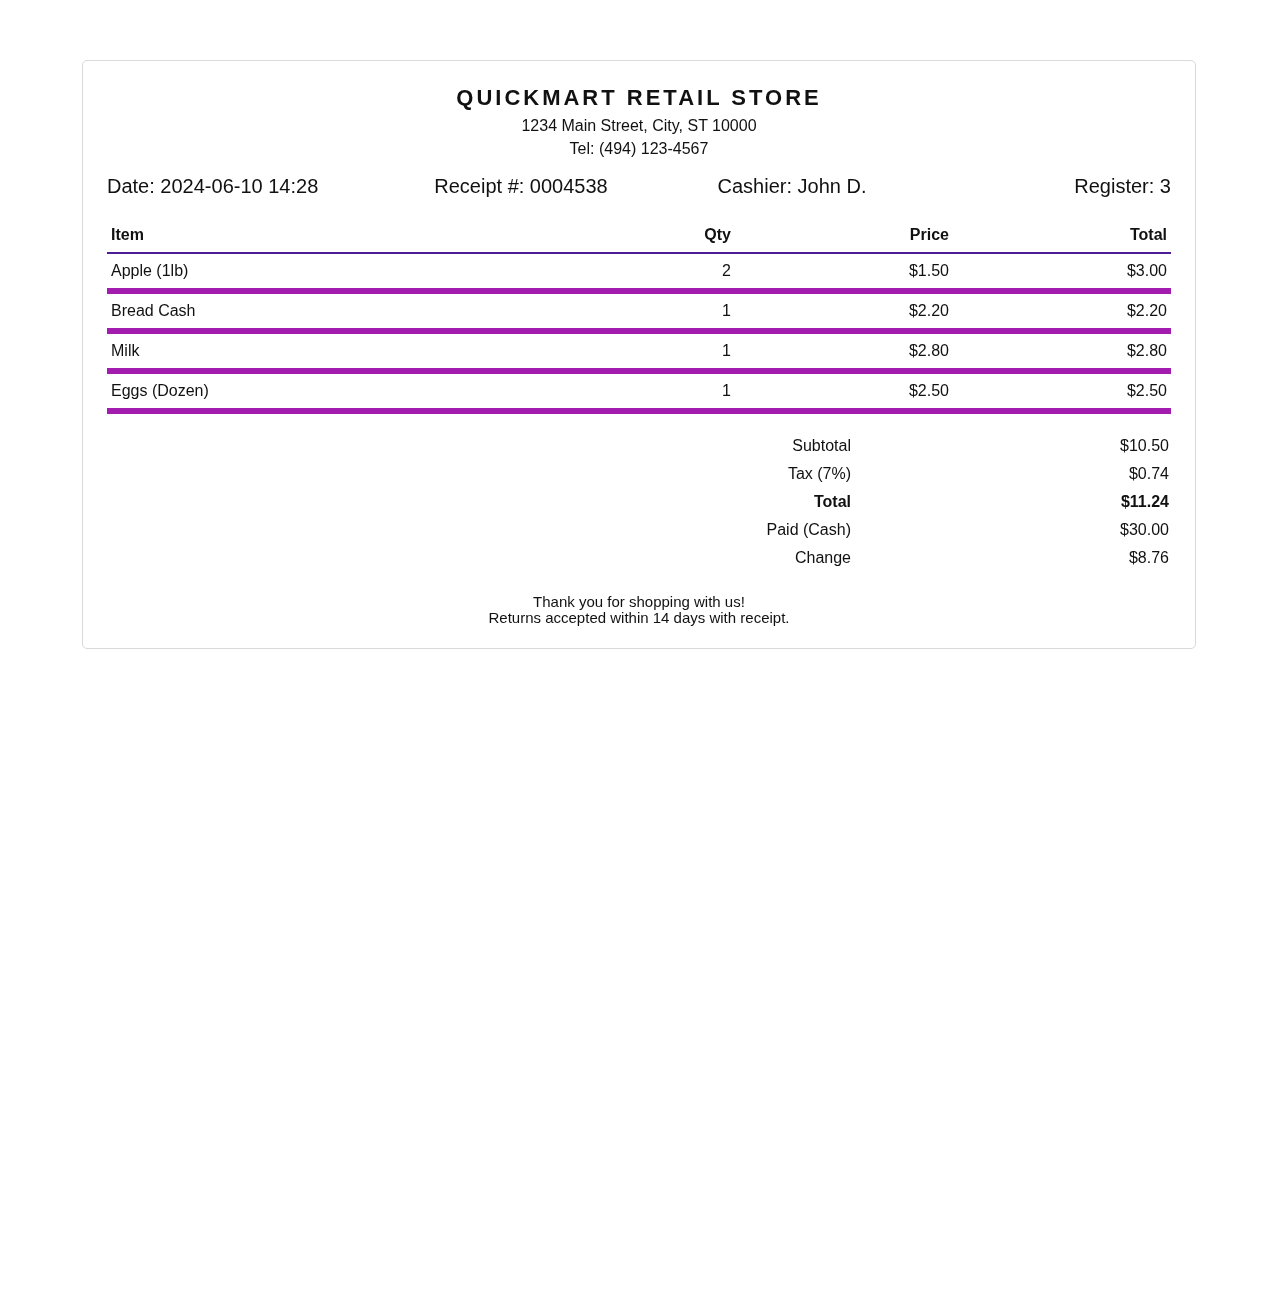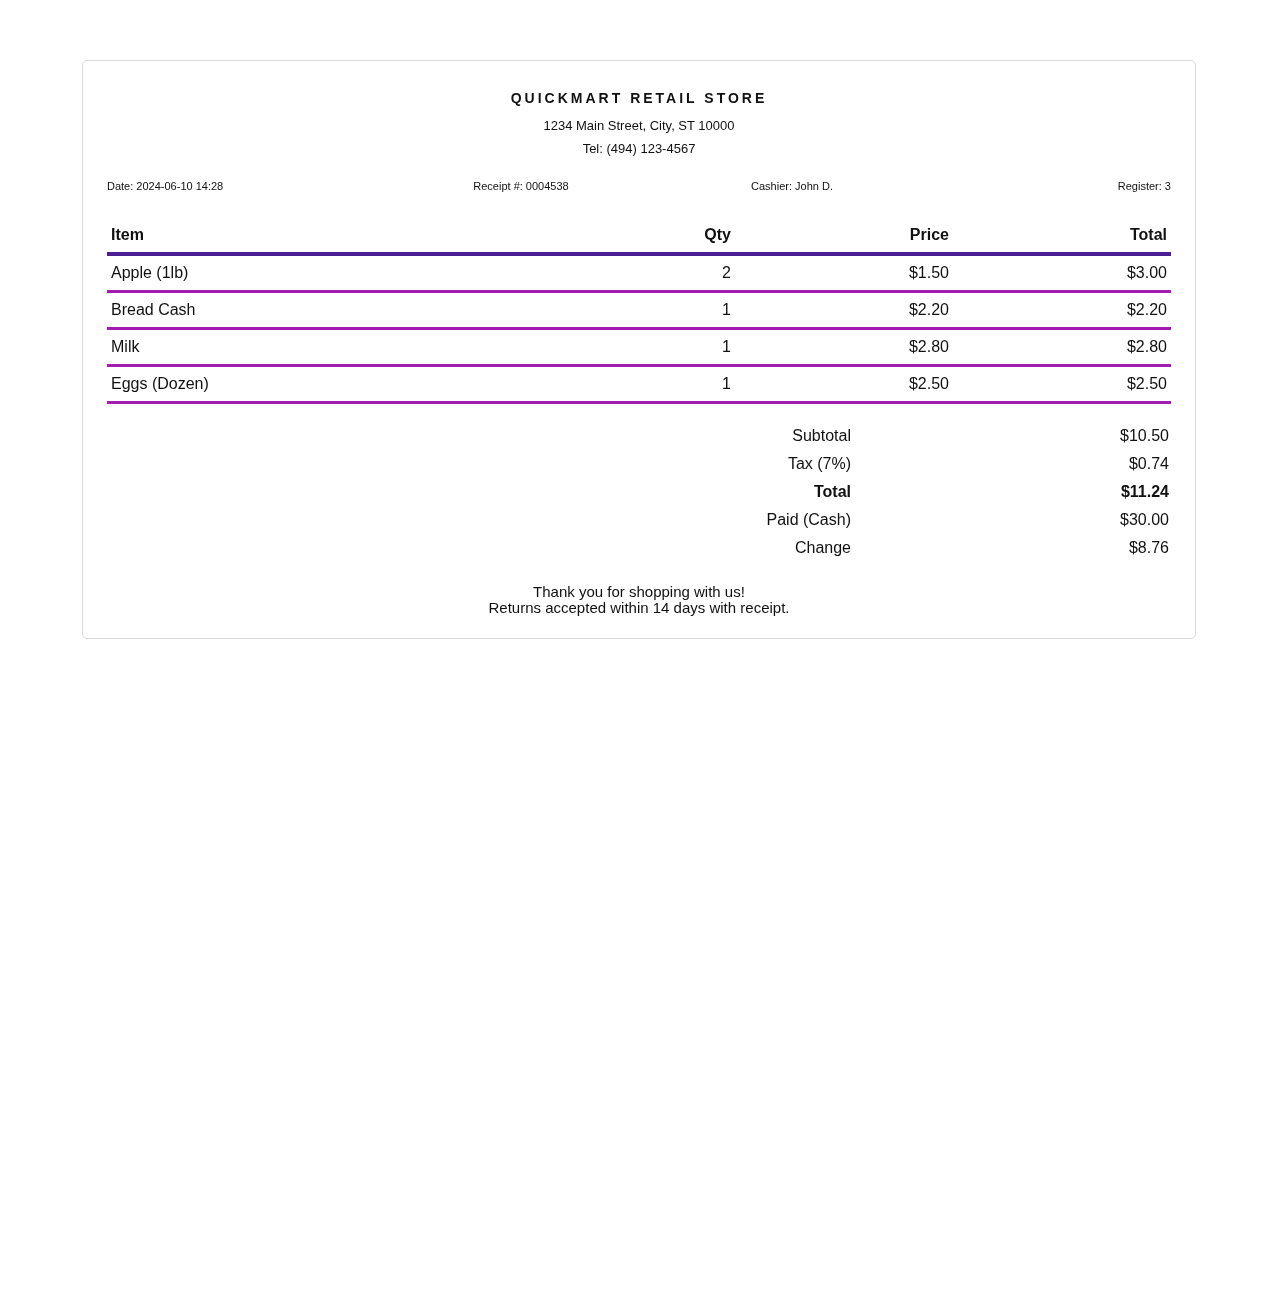--- a/index.html
+++ b/index.html
@@ -3,31 +3,31 @@
 <meta charset="utf-8">
 <style>
   html, body { margin: 0; padding: 0; background: #ffffff; }
   body { width: 1278px; height: 1300px; font-family: "Liberation Sans", sans-serif; color: #111; }
   .card {
     position: absolute; left: 82px; top: 60px; width: 1064px;
     border: 1px solid #d9d9d9; border-radius: 5px; background: #fff;
     padding: 24px 24px 22px 24px;
   }
   .header { text-align: center; }
-  .store-name { font-size: 14px; font-weight: bold; letter-spacing: 3px; margin: 0; line-height: 26px; color: #111; }
-  .store-line { font-size: 13px; line-height: 23px; }
+  .store-name { font-size: 22px; font-weight: bold; letter-spacing: 3px; margin: 0; line-height: 26px; color: #111; }
+  .store-line { font-size: 16px; line-height: 23px; }
   .store-line.first { margin-top: 3px; }
-  .meta { display: flex; justify-content: space-between; font-size: 11px; margin-top: 16px; line-height: 20px; }
+  .meta { display: flex; justify-content: space-between; font-size: 20px; margin-top: 16px; line-height: 20px; }
   .meta .m1 { width: 25%; text-align: left; }
   .meta .m2 { width: 25%; text-align: center; padding-left: 30px; box-sizing: border-box;}
   .meta .m3 { width: 25%; text-align: center; padding-left: 40px; box-sizing: border-box;}
   .meta .m4 { width: 25%; text-align: right; }
   table.items { width: 100%; border-collapse: collapse; margin-top: 24px; font-size: 16px; }
-  table.items th { font-weight: bold; padding: 6px 4px 8px 4px; border-bottom: 4px solid #4c1d95; line-height: 18px; }
-  table.items td { padding: 8px 4px 8px 4px; border-bottom: 3px solid #a21caf; line-height: 18px; margin-left: 16px; }
+  table.items th { font-weight: bold; padding: 6px 4px 8px 4px; border-bottom: 2px solid #4c1d95; line-height: 18px; }
+  table.items td { padding: 8px 4px 8px 4px; border-bottom: 6px solid #a21caf; line-height: 18px; margin-left: 16px; }
   .c-item { text-align: left; }
   .c-qty { text-align: right; width: 100px; }
   .c-price { text-align: right; width: 210px; }
   .c-total { text-align: right; width: 210px; }
   .totals { margin-top: 22px; font-size: 16px; }
   .totals .row { display: flex; justify-content: flex-end; line-height: 20px; height: 28px; }
   .totals .lbl { width: 300px; text-align: right; }
   .totals .val { width: 318px; text-align: right; padding-right: 2px; }
   .totals .row.bold { font-weight: bold; }
   .footer { text-align: center; font-size: 15px; line-height: 16px; margin-top: 18px; }

